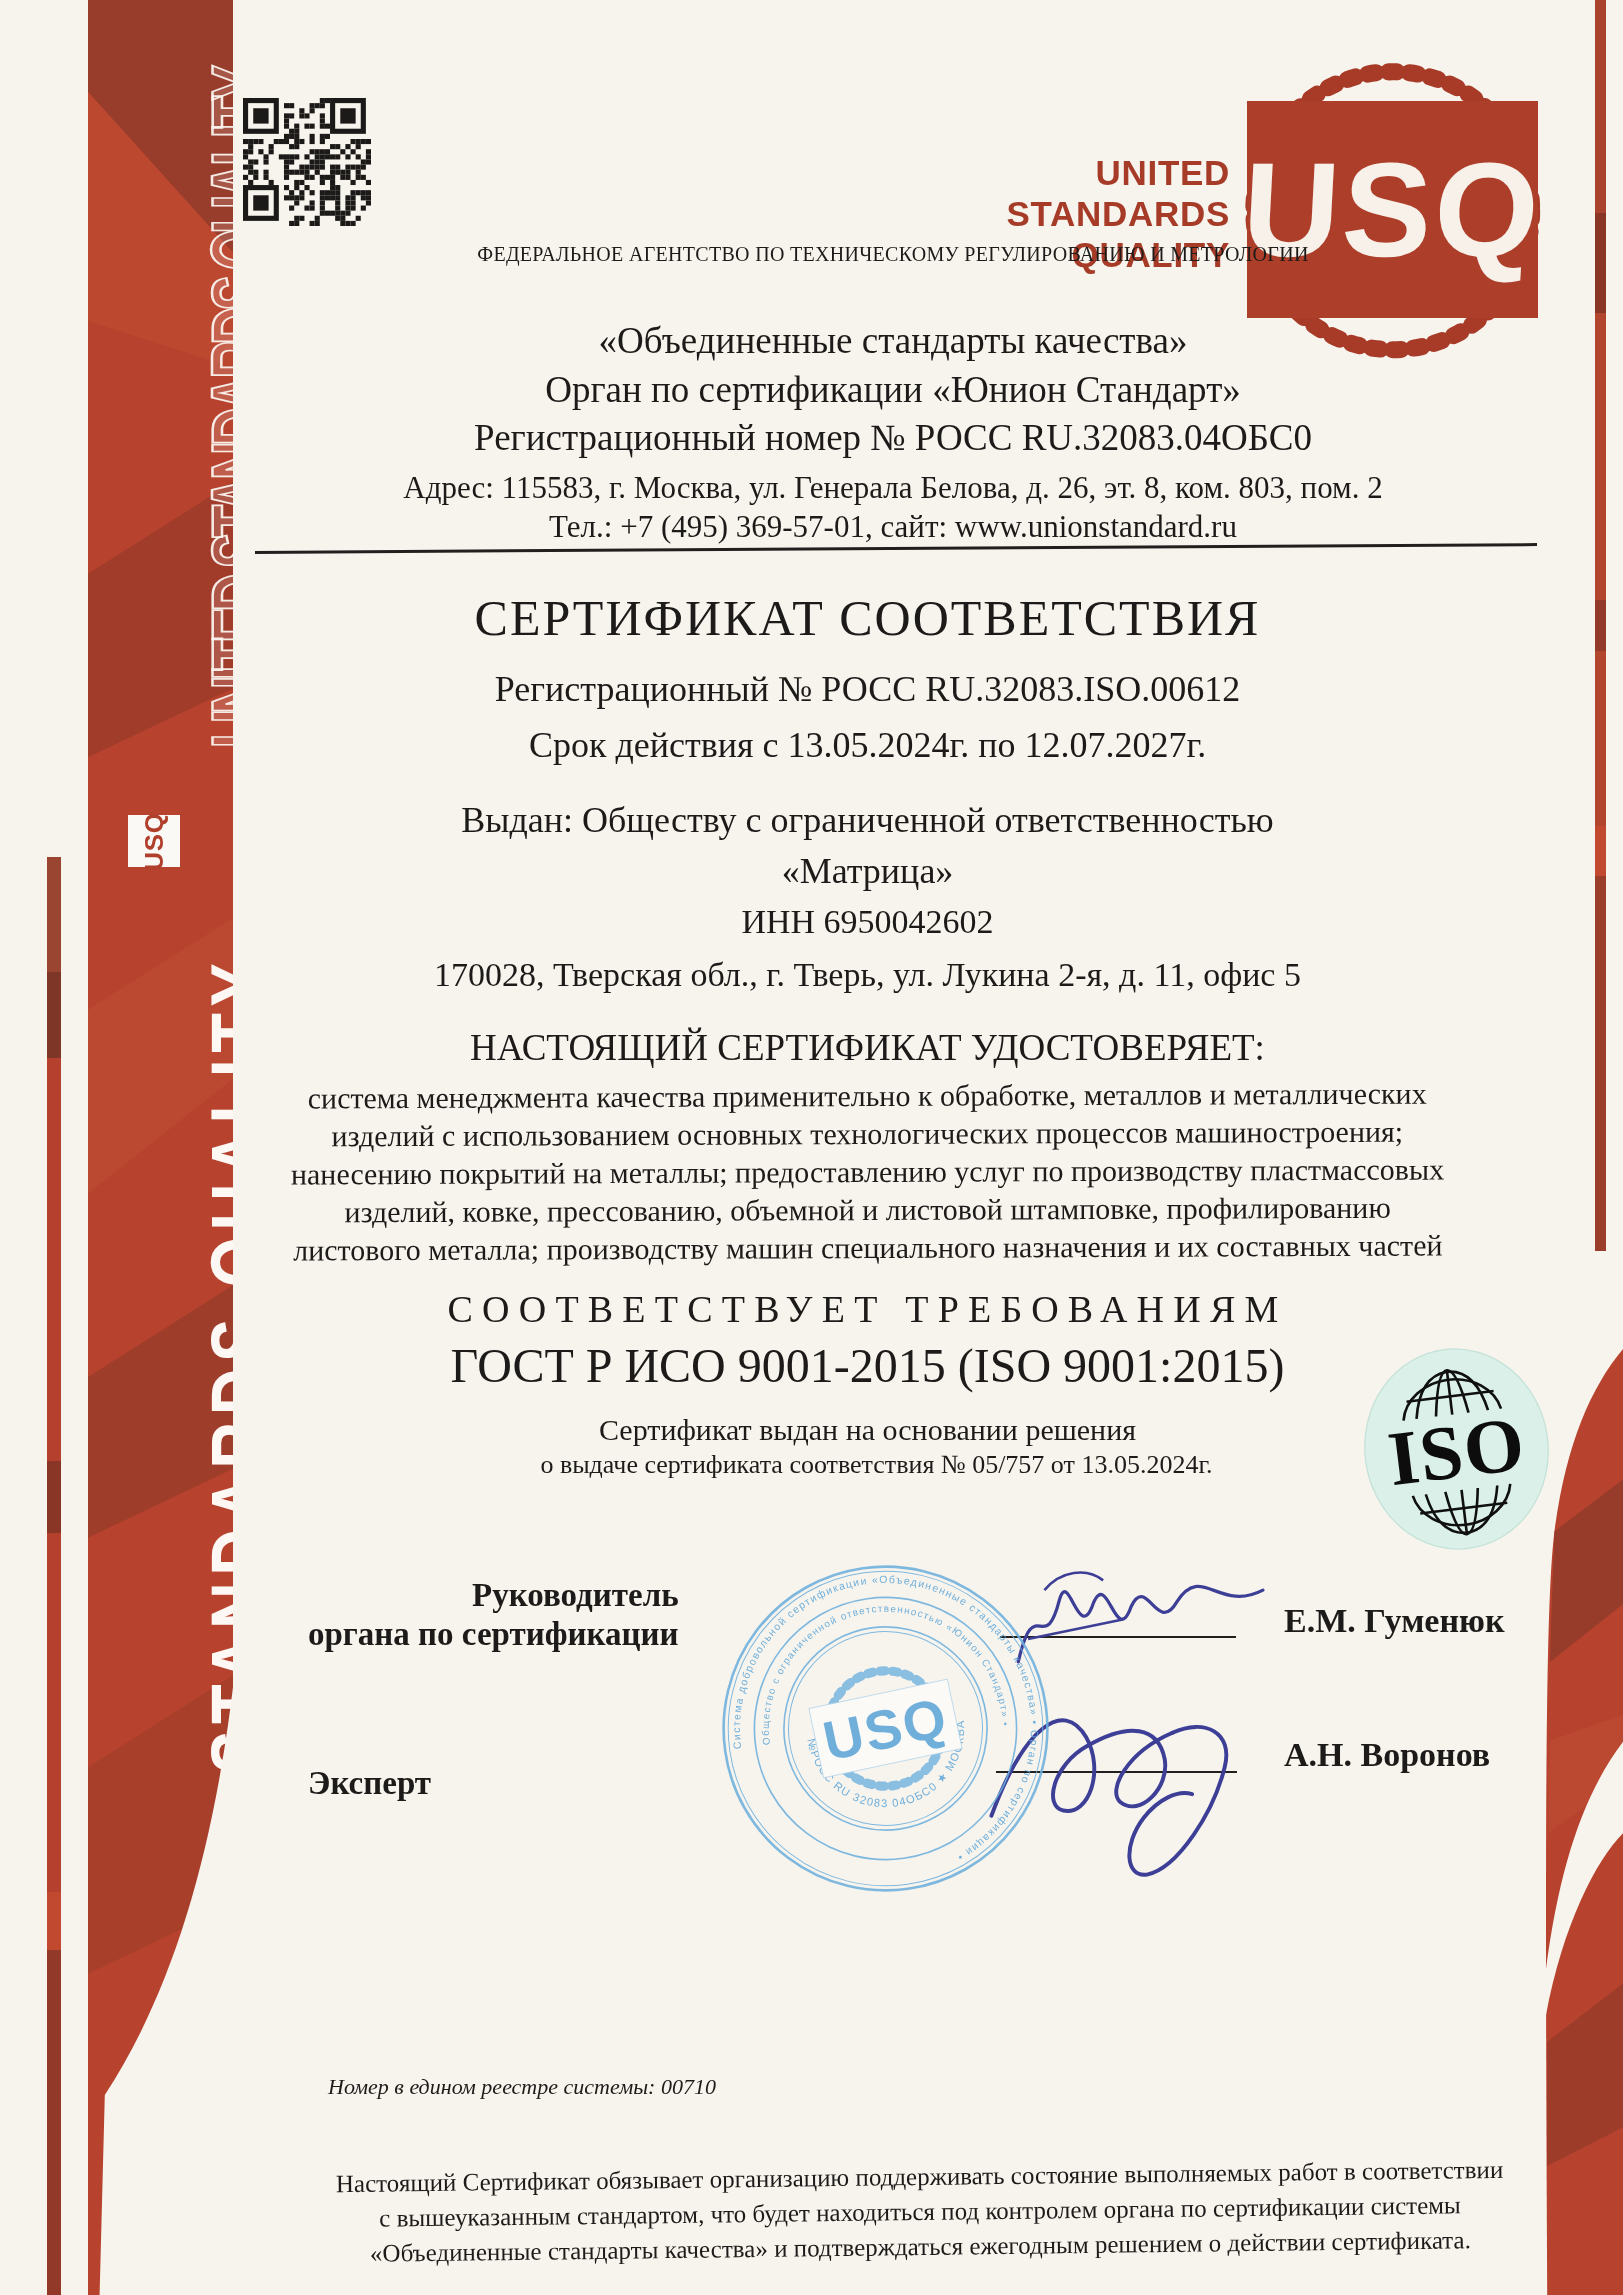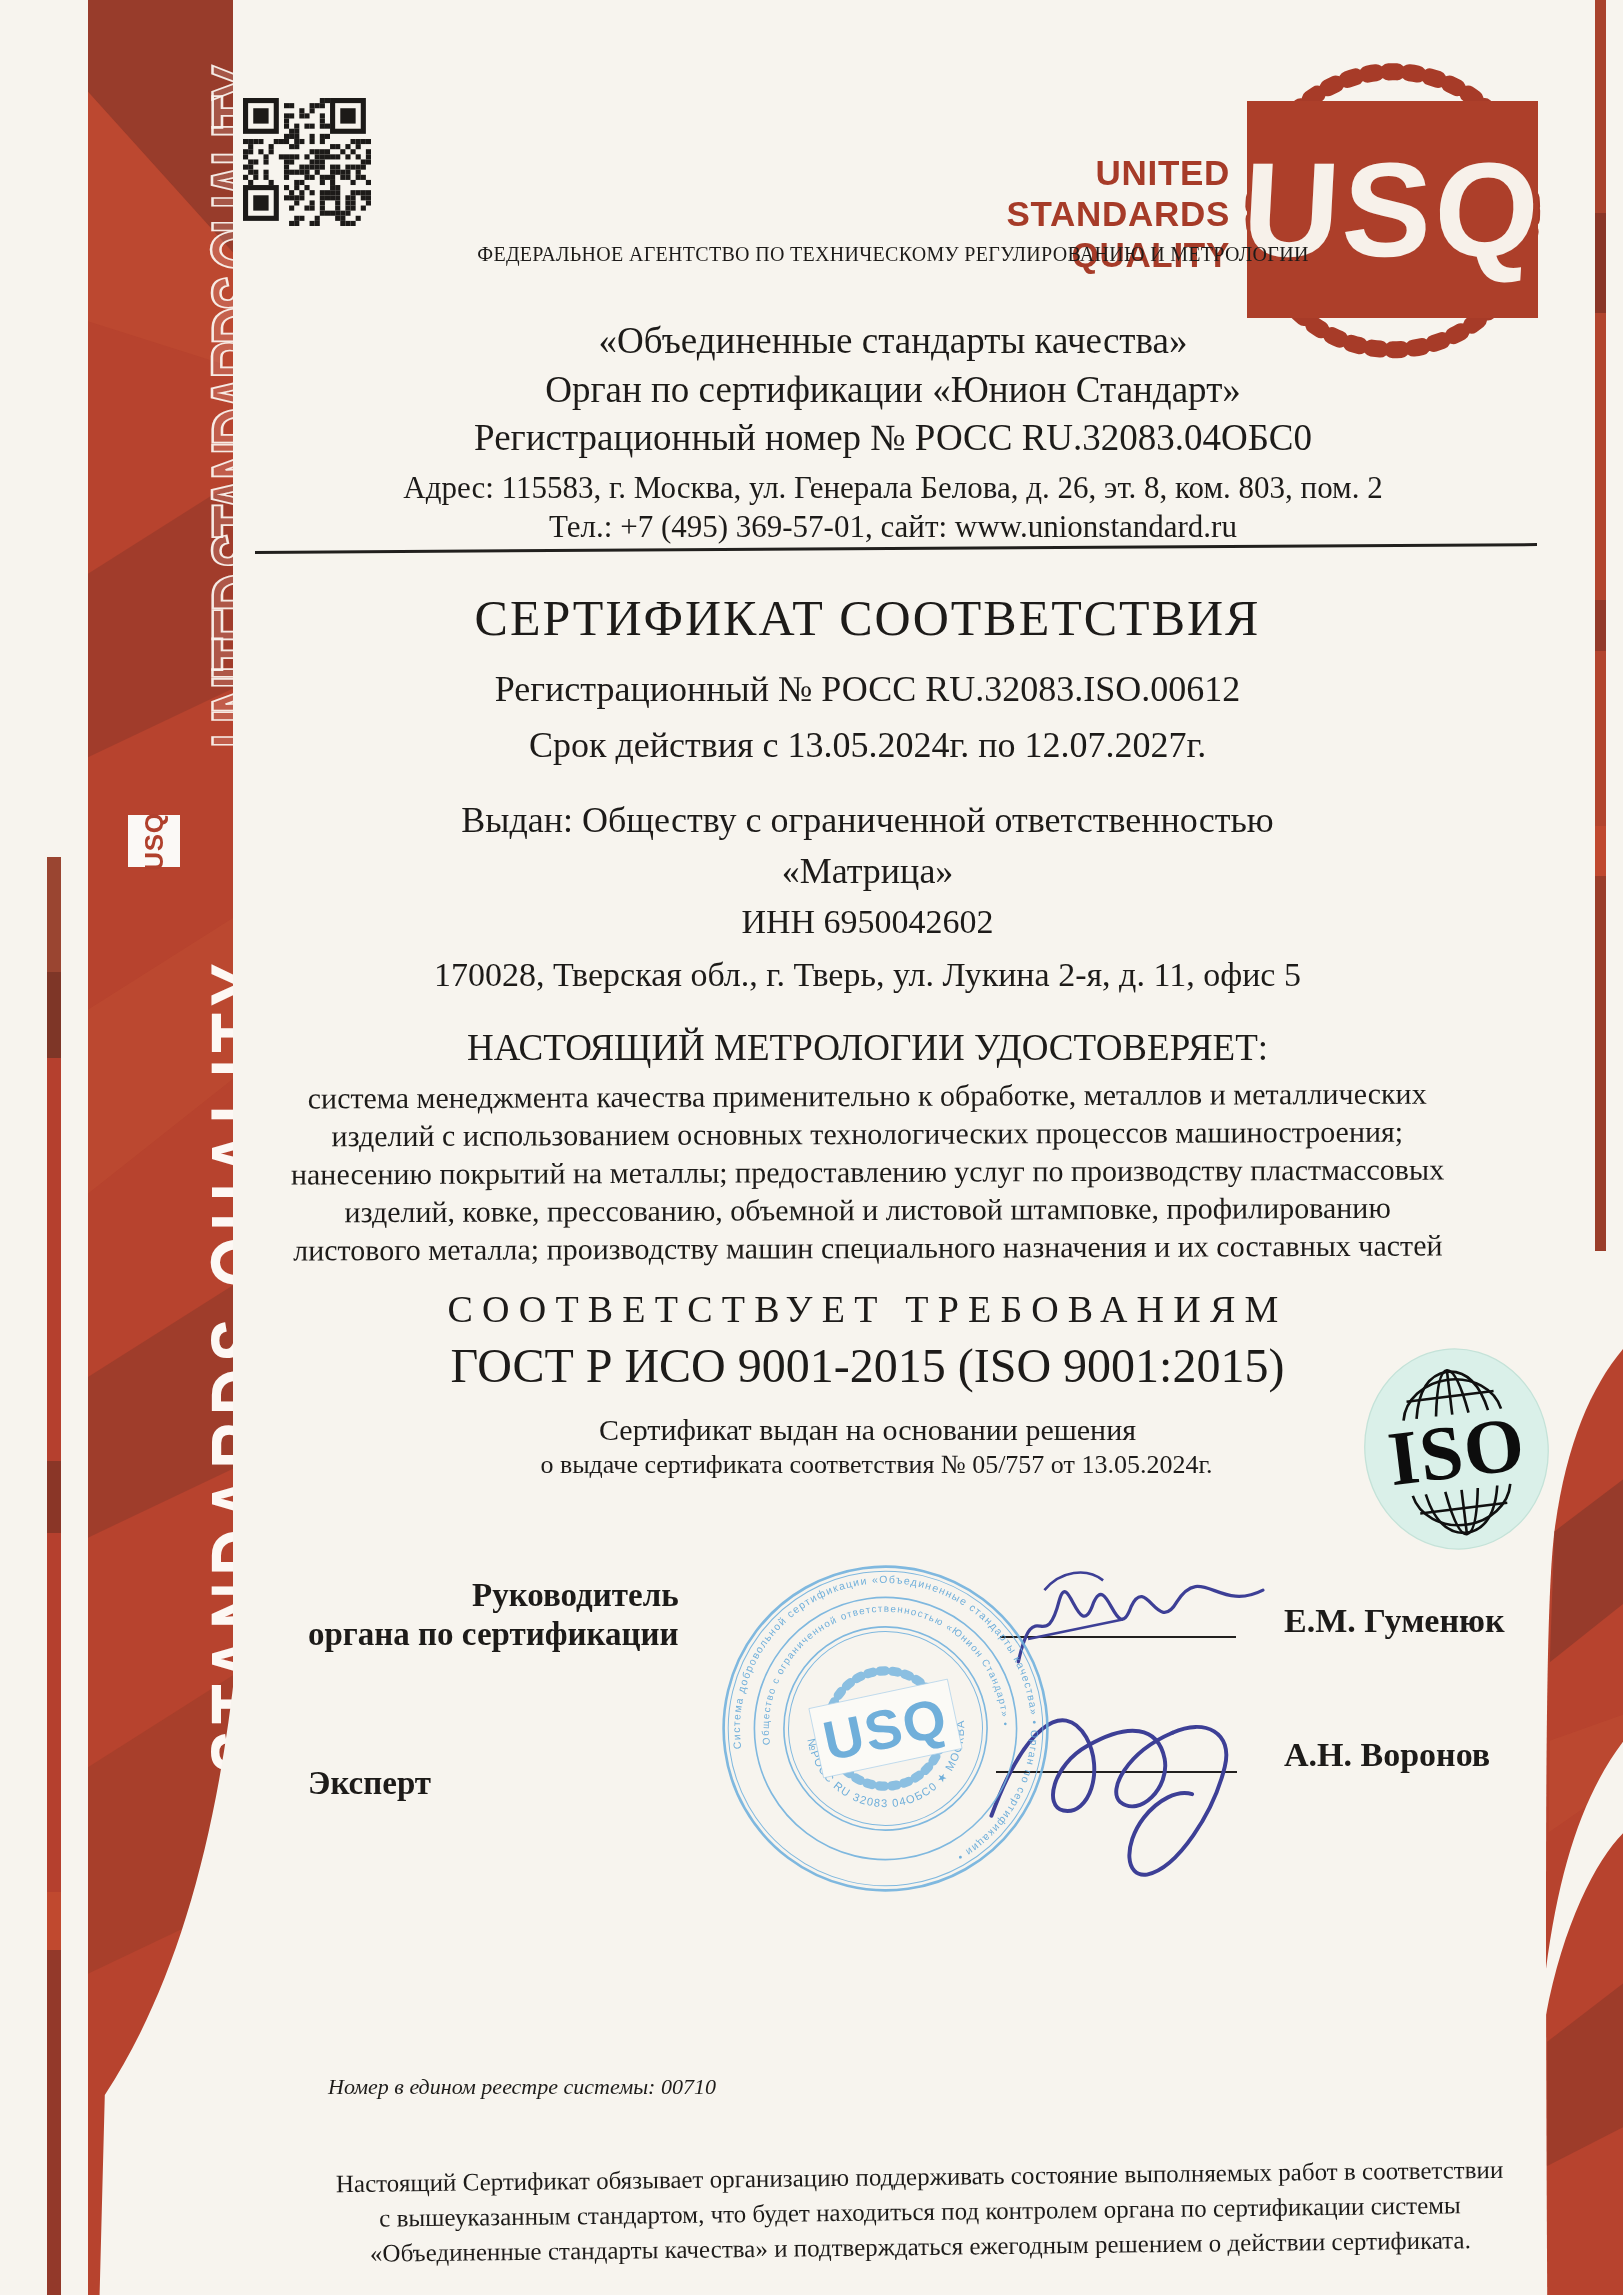--- a/index.html
+++ b/index.html
@@ -317,21 +317,21 @@
   <div class="t" style="top:509px;left:255px;width:1276px;font-size:31px;">Тел.: +7 (495) 369-57-01, сайт: www.unionstandard.ru</div>
   <div class="separator"></div>
 
   <div class="t bold title" style="top:589px;left:216px;width:1303px;">СЕРТИФИКАТ СООТВЕТСТВИЯ</div>
   <div class="t bold" style="top:668px;left:216px;width:1303px;font-size:36px;">Регистрационный № РОСС RU.32083.ISO.00612</div>
   <div class="t bold" style="top:724px;left:216px;width:1303px;font-size:36px;">Срок действия с 13.05.2024г. по 12.07.2027г.</div>
   <div class="t bold" style="top:799px;left:216px;width:1303px;font-size:36px;">Выдан: Обществу с ограниченной ответственностью</div>
   <div class="t bold" style="top:850px;left:216px;width:1303px;font-size:36px;">«Матрица»</div>
   <div class="t" style="top:903px;left:216px;width:1303px;font-size:34px;">ИНН 6950042602</div>
   <div class="t" style="top:956px;left:216px;width:1303px;font-size:34px;">170028, Тверская обл., г. Тверь, ул. Лукина 2-я, д. 11, офис 5</div>
-  <div class="t bold" style="top:1026px;left:216px;width:1303px;font-size:37px;">НАСТОЯЩИЙ МЕТРОЛОГИИ УДОСТОВЕРЯЕТ:</div>
+  <div class="t bold" style="top:1026px;left:216px;width:1303px;font-size:37px;">НАСТОЯЩИЙ СЕРТИФИКАТ УДОСТОВЕРЯЕТ:</div>
 
   <div class="t" style="top:1077px;left:216px;width:1303px;font-size:30px;line-height:38px;transform:rotate(-.25deg);">
     <div>система менеджмента качества применительно к обработке, металлов и металлических</div>
     <div>изделий с использованием основных технологических процессов машиностроения;</div>
     <div>нанесению покрытий на металлы; предоставлению услуг по производству пластмассовых</div>
     <div>изделий, ковке, прессованию, объемной и листовой штамповке, профилированию</div>
     <div>листового металла; производству машин специального назначения и их составных частей</div>
   </div>
 
   <div class="t bold" style="top:1287px;left:216px;width:1303px;font-size:38px;letter-spacing:9.2px;">СООТВЕТСТВУЕТ ТРЕБОВАНИЯМ</div>

